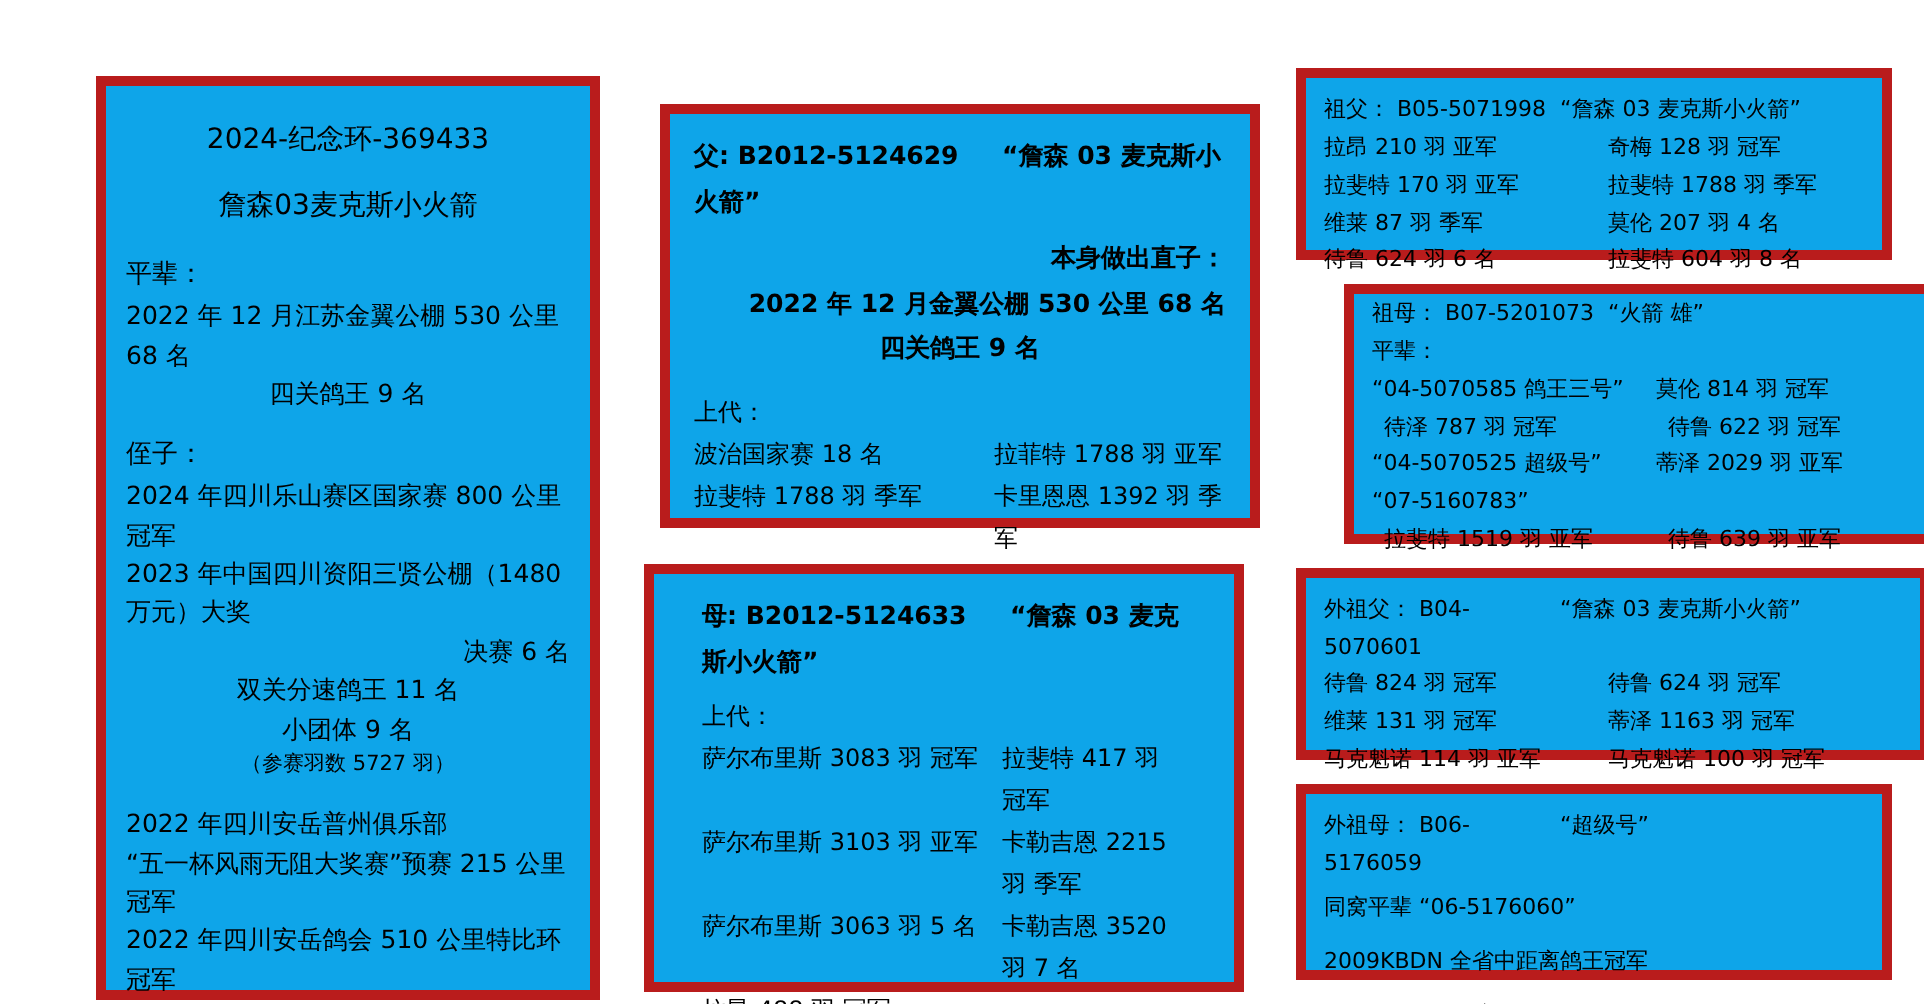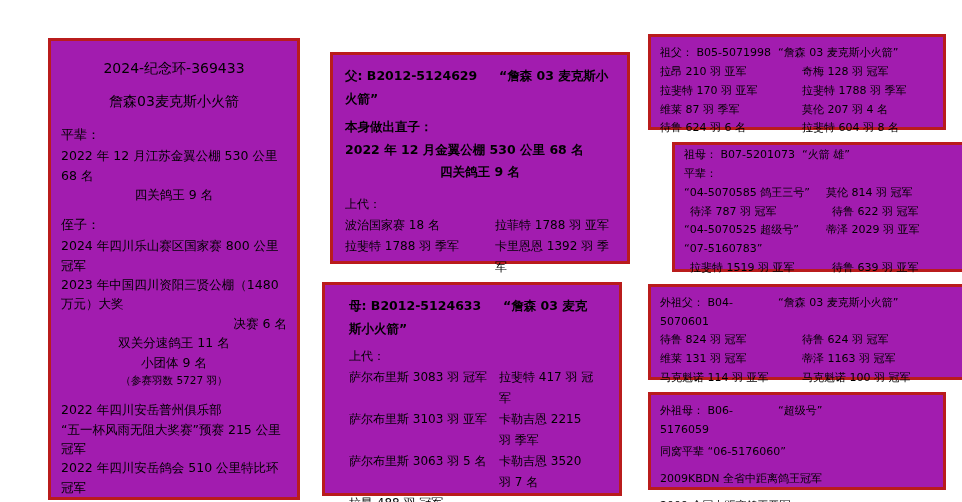--- a/index.html
+++ b/index.html
@@ -7,23 +7,23 @@
     width:962px;height:502px;
     background:#ffffff;
     font-family:"DejaVu Sans","Liberation Sans",sans-serif;
     font-size:12px;
     color:#000;
     overflow:hidden;
     position:relative;
   }
   .panel{
     position:absolute;
-    border:3px solid #b91c1c;
+    border:5px solid #b91c1c;
     box-sizing:border-box;
-    background:#a21caf;
+    background:#0ea5e9;
   }
   
   #left{
     left:48px;top:38px;width:252px;height:462px;
     padding:8px 10px;
   }
   #left .title{
     text-align:center;
     font-size:14px;
     margin-top:6px;
@@ -39,21 +39,21 @@
   
   #mid-top{
     left:330px;top:52px;width:300px;height:212px;
     padding:10px 12px;
   }
   #mid-bot{
     left:322px;top:282px;width:300px;height:214px;
     padding:10px 24px;
   }
   .hd{font-size:12.5px;font-weight:bold;line-height:1.8;}
-  .sub{font-size:12.5px;font-weight:bold;line-height:1.8;}
+  .sub{font-size:12.5px;font-weight:bold;line-height:1.8;text-align:right;}
   .ctrb{text-align:center;font-weight:bold;font-size:12.5px;line-height:1.8;}
   .plain{font-size:12px;line-height:1.75;}
   .row2{display:flex;font-size:12px;line-height:1.75;}
   .row2 .c1{width:150px;}
   .row2 .c2{flex:1;}
   .mt6{margin-top:6px;}
   .mt10{margin-top:10px;}
 
   
   #r1{left:648px;top:34px;width:298px;height:96px;padding:7px 9px;}

